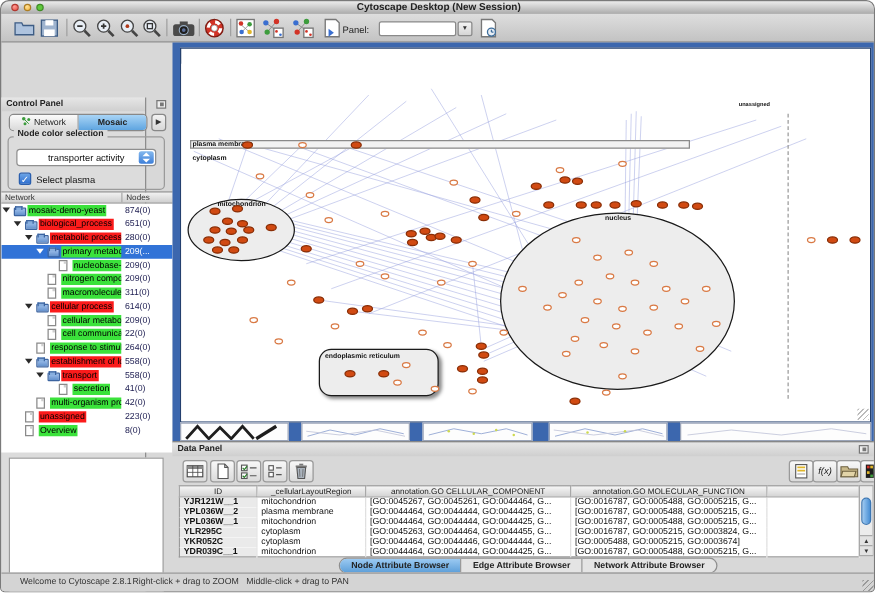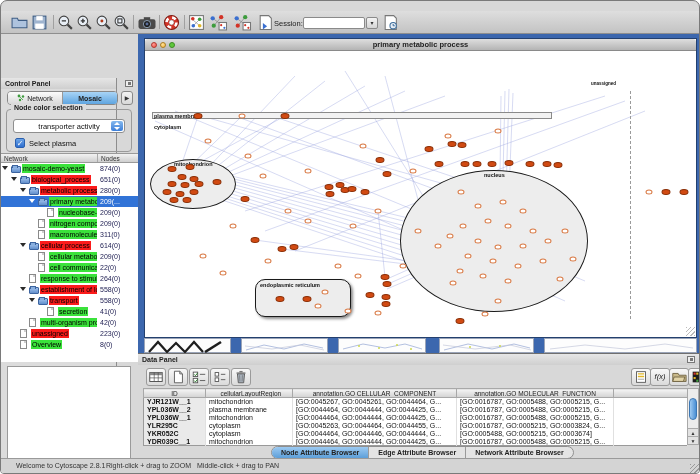--- a/index.html
+++ b/index.html
@@ -93,20 +93,26 @@
   
   .statusbar{position:absolute;left:0;top:457px;width:700px;height:17px;background:#d4d4d4;border-top:1px solid #9a9a9a;}
   .stitem{position:absolute;top:3px;font-size:7px;color:#333;white-space:nowrap;}
   .sgrip{position:absolute;right:2px;bottom:2px;width:9px;height:9px;background:repeating-linear-gradient(135deg,#999 0 1px,transparent 1px 3px);}
 </style>
 </head>
 <body>
 
 <div id="window">
 
+  <div class="titlebar">
+    <span class="tl r"></span>
+    <span class="tl y"></span>
+    <span class="tl g"></span>
+    <span class="wtitle">Cytoscape Desktop (New Session)</span>
+  </div>
 
   <div class="toolbar">
     <span class="tbtn" style="left:10px"><svg viewBox="0 0 16 16">
           <path d="M1 4h5l1 2h8v7H1z" fill="#aec3de" stroke="#3e5d85"></path>
         </svg></span>
     <span class="tbtn" style="left:30px"><svg viewBox="0 0 16 16">
           <rect x="2" y="2" width="12" height="12" fill="#9fb4cf" stroke="#3e5d85"></rect>
           <rect x="5" y="2" width="6" height="4" fill="#fff"></rect>
           <rect x="4" y="9" width="8" height="5" fill="#fff"></rect>
         </svg></span>
@@ -172,21 +178,21 @@
           <circle cx="12" cy="3" r="2" fill="#3d9c3d"></circle>
           <circle cx="5" cy="11" r="2" fill="#d23327"></circle>
           <rect x="10" y="8" width="7" height="7" fill="#fff" stroke="#777"></rect>
           <circle cx="12" cy="10.5" r="1" fill="#d23327"></circle>
           <circle cx="15" cy="13" r="1" fill="#d23327"></circle>
         </svg></span>
     <span class="tbtn" style="left:256px"><svg viewBox="0 0 16 16">
           <path d="M3 1.5h8l2.5 2.5v10.5H3z" fill="#fff" stroke="#777"></path>
           <path d="M5.5 8.5l4 3-4 3z" fill="#3a6fd0"></path>
         </svg></span>
-    <span class="search-label">Session:</span>
+    <span class="search-label">Panel:</span>
     <span class="search-field"></span>
     <span class="search-drop">▾</span>
     <span class="tbtn" style="left:381px"><svg viewBox="0 0 16 16">
           <path d="M3 1.5h8l2.5 2.5v10.5H3z" fill="#fff" stroke="#777"></path>
           <circle cx="10.5" cy="11" r="3" fill="#e8eef5" stroke="#3d6e9c"></circle>
           <line x1="10.5" y1="11" x2="10.5" y2="9.3" stroke="#3d6e9c"></line>
           <line x1="10.5" y1="11" x2="12" y2="11" stroke="#3d6e9c"></line>
         </svg></span>
   </div>
 
@@ -306,26 +312,20 @@
           <span class="tico-leaf" style="left:19px"></span>
           <span class="tchip green" style="left:30px;max-width:66px">Overview</span>
           <span class="tcount">8(0)</span>
         </div>
       </div>
     <div class="birdseye"></div>
   </div>
 
   <div class="desktop">
     <div class="frame">
-      <div class="frame-tb">
-        <span class="tl r"></span>
-        <span class="tl y"></span>
-        <span class="tl g"></span>
-        <span class="ftitle">primary metabolic process</span>
-      </div>
       <div class="netcanvas" id="net-canvas">
           <svg class="edgelayer" width="551" height="286">
             <line x1="180" y1="30" x2="60" y2="125" stroke="#97a0de" stroke-width="0.7" opacity="0.55"></line>
             <line x1="220" y1="35" x2="62" y2="128" stroke="#97a0de" stroke-width="0.7" opacity="0.55"></line>
             <line x1="260" y1="40" x2="64" y2="130" stroke="#97a0de" stroke-width="0.7" opacity="0.55"></line>
             <line x1="300" y1="45" x2="66" y2="132" stroke="#97a0de" stroke-width="0.7" opacity="0.55"></line>
             <line x1="150" y1="25" x2="58" y2="122" stroke="#97a0de" stroke-width="0.7" opacity="0.55"></line>
             <line x1="72" y1="126" x2="310" y2="188" stroke="#97a0de" stroke-width="0.7" opacity="0.55"></line>
             <line x1="72" y1="129" x2="308" y2="193" stroke="#97a0de" stroke-width="0.7" opacity="0.55"></line>
             <line x1="72" y1="132" x2="306" y2="198" stroke="#97a0de" stroke-width="0.7" opacity="0.55"></line>

